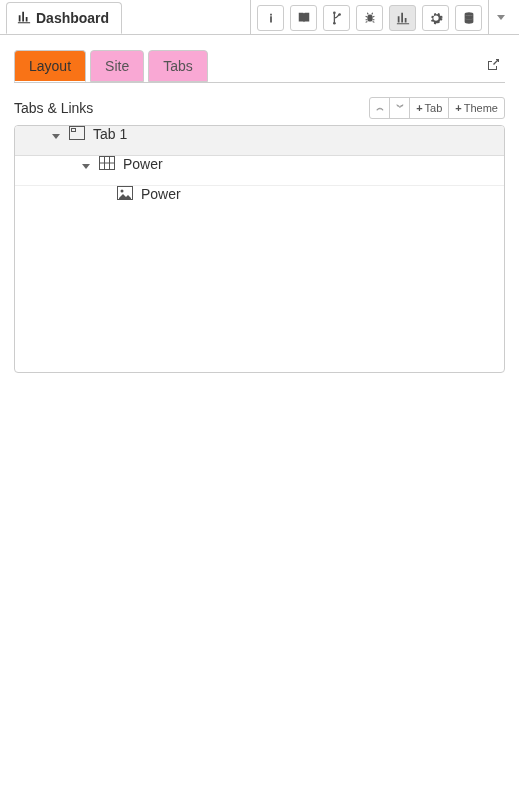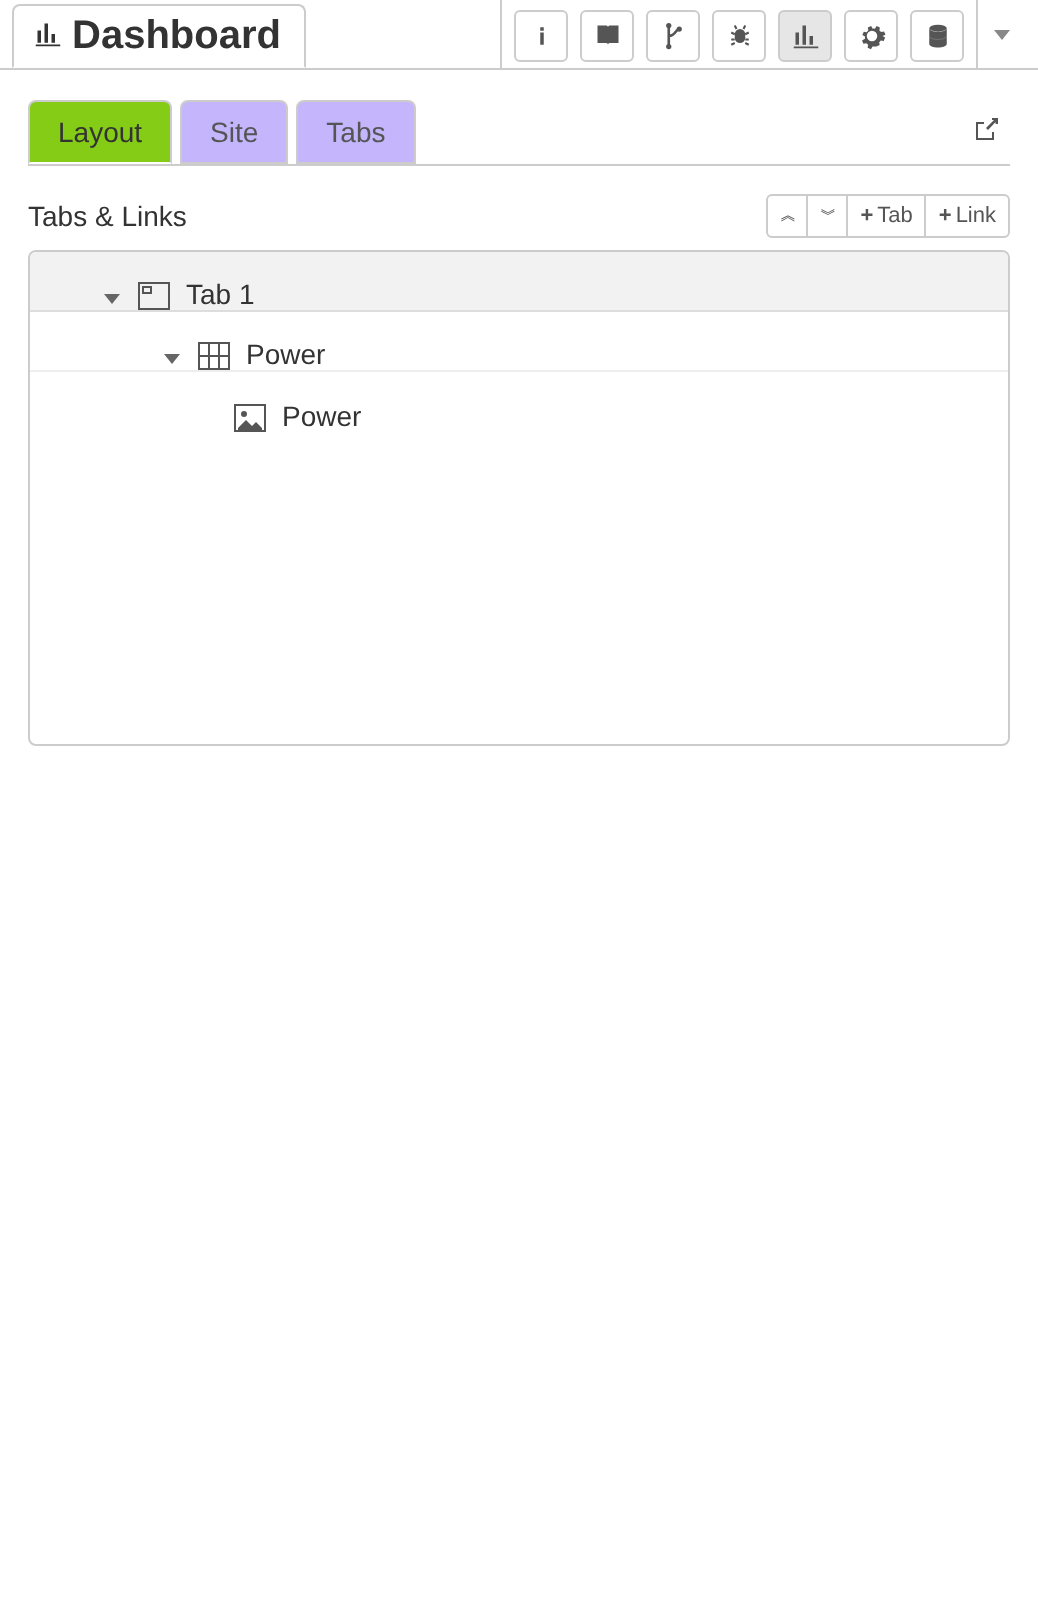--- a/index.html
+++ b/index.html
@@ -32,21 +32,21 @@
     display: flex;
     align-items: center;
     gap: 5px;
     height: 32px;
     padding: 0 12px 0 10px;
     border: 1px solid #ccc;
     border-bottom: 1px solid #fff;
     border-radius: 4px 4px 0 0;
     background: #fff;
     font-weight: 700;
-    font-size: 20px;
+    font-size: 14px;
     margin-top: 3px;
     position: relative;
     z-index: 2;
   }
   .maintab svg { width: 14px; height: 14px; }
 
   .toolbar {
     margin-left: auto;
     display: flex;
     align-items: flex-start;
@@ -106,28 +106,28 @@
     align-items: flex-end;
   }
   .subtab {
     height: 32px;
     padding: 0 14px;
     display: flex;
     align-items: center;
     border: 1px solid #ccc;
     border-radius: 4px 4px 0 0;
     margin-right: 4px;
-    background: #c4b5fd;
+    background: #f9a8d4;
     color: #555;
     font-size: 14px;
     cursor: pointer;
     position: relative;
   }
   .subtab.active {
-    background: #84cc16;
+    background: #f97316;
     color: #333;
     border-bottom: 1px solid #fff;
     z-index: 2;
     text-align: right;
   }
   .ext-icon {
     position: absolute;
     right: 4px;
     top: 8px;
     width: 16px;
@@ -175,21 +175,21 @@
 
   
   .tree {
     border: 1px solid #ccc;
     border-radius: 4px;
     overflow: hidden;
     height: 248px;
   }
   .tree-row {
     display: flex;
-    align-items: flex-end;
+    align-items: flex-start;
     height: 30px;
     padding-left: 10px;
     gap: 8px;
     font-size: 14px;
     color: #333;
     cursor: pointer;
   }
   .tree-row.root { background: #f2f2f2; border-bottom: 1px solid #ddd; }
   .tree-row.level1 { border-bottom: 1px solid #eee; }
   .tree-indent1 { width: 18px; flex: 0 0 auto; }
@@ -304,21 +304,21 @@
       </div>
       <div class="sa-btn">
         <span class="sa-chev">︾</span>
       </div>
       <div class="sa-btn">
         <span class="plus">+</span>
         <span>Tab</span>
       </div>
       <div class="sa-btn">
         <span class="plus">+</span>
-        <span>Link</span>
+        <span>Theme</span>
       </div>
     </div>
   </div>
 
   <div class="tree">
     <div class="tree-row root">
       <span class="tree-indent1"></span>
       <span class="tree-caret"></span>
       <svg class="tree-icon" viewBox="0 0 16 14">
         <rect x="0.5" y="0.5" width="15" height="13" fill="none" stroke="currentColor"></rect>

